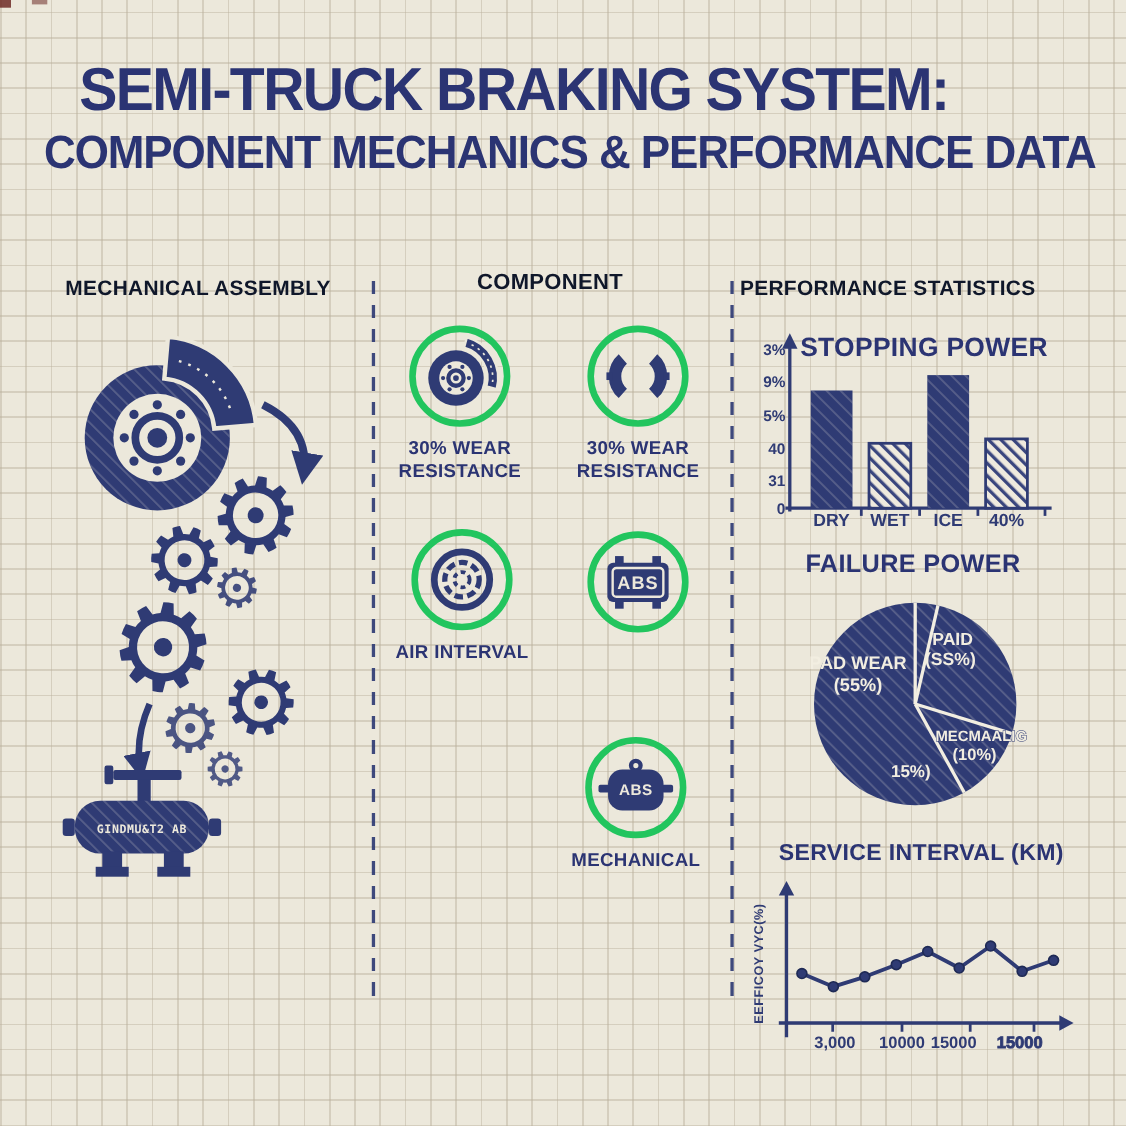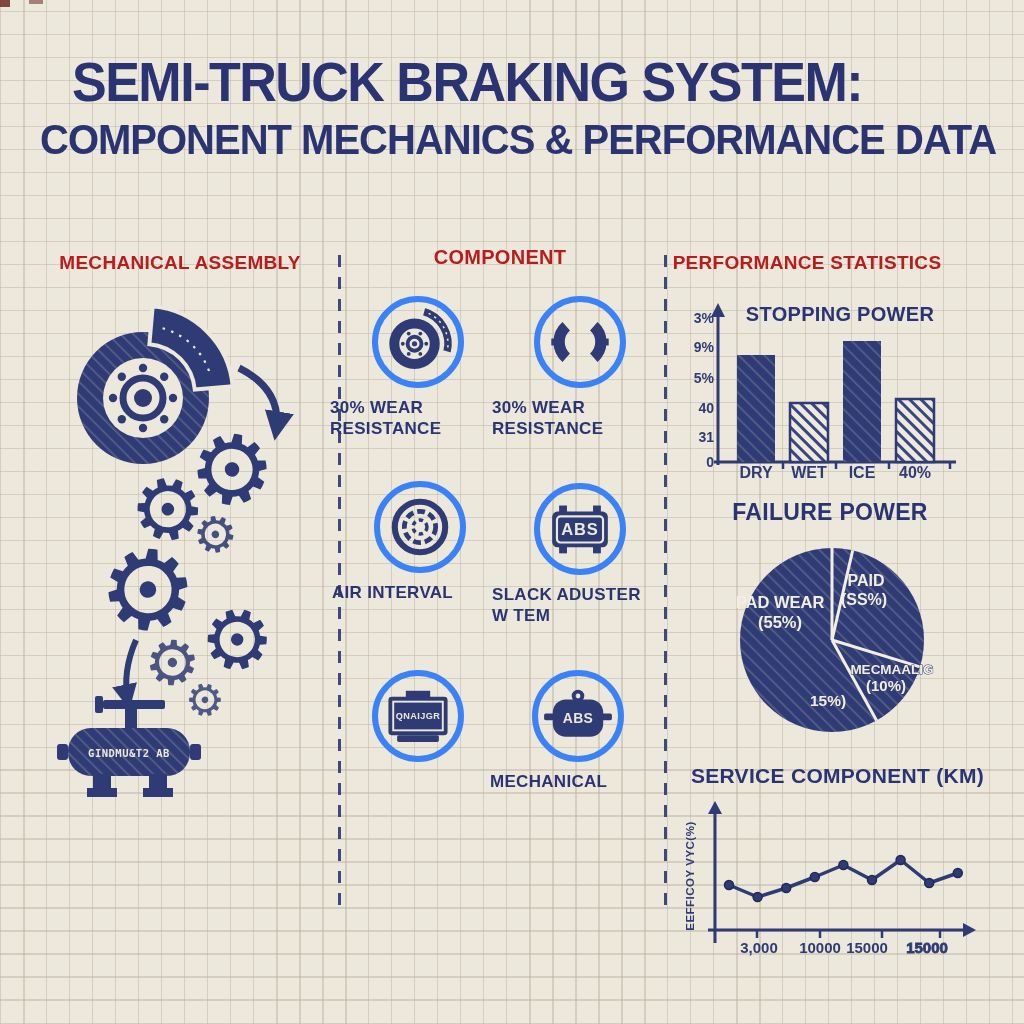--- a/index.html
+++ b/index.html
@@ -10,25 +10,25 @@
     background-image:
       repeating-linear-gradient(0deg,rgba(185,175,155,.45) 0 1.5px,transparent 1.5px 23px),
       repeating-linear-gradient(90deg,rgba(185,175,155,.45) 0 1.5px,transparent 1.5px 23px);
     font-family:"Liberation Sans",sans-serif;
     color:#2f3b74;
   }
   .abs{position:absolute}
   .title-block{transform:scaleY(1.06);transform-origin:top left}
   .t1{font-size:52px;font-weight:bold;letter-spacing:-1.5px;color:#2b3473;white-space:nowrap}
   .t2{font-size:40px;font-weight:bold;letter-spacing:-1px;color:#2b3473;white-space:nowrap}
-  .colhead{font-weight:bold;text-align:center;letter-spacing:.3px;color:#b91c1c;white-space:nowrap}
+  .colhead{font-weight:bold;text-align:center;letter-spacing:.3px;color:#0f172a;white-space:nowrap}
   .divider{width:3px;background:repeating-linear-gradient(180deg,#2f3b74 0 12px,transparent 12px 22px);opacity:.92}
   .chart-title{font-weight:bold;text-align:center;color:#2b3473;letter-spacing:.3px}
-  .comp{width:176px;text-align:left}
-  .ccirc{width:92px;height:92px;border:6px solid #3b82f6;border-radius:50%;margin:0 auto;
+  .comp{width:176px;text-align:center}
+  .ccirc{width:92px;height:92px;border:6px solid #22c55e;border-radius:50%;margin:0 auto;
          display:flex;align-items:center;justify-content:center}
   .clab{font-size:17px;font-weight:bold;line-height:21px;color:#2b3473;letter-spacing:.3px}
   .clabs{margin-top:9px}
   .corner-mark{background:#6e2a26;opacity:.85}
   svg text{font-family:"Liberation Sans",sans-serif}
   .hand{font-family:"DejaVu Sans",sans-serif}
 </style>
 </head>
 <body>
 
@@ -174,55 +174,42 @@
     <svg width="92" height="92" viewBox="0 0 92 92">
       <rect x="22" y="19" width="9" height="8" fill="#2f3b74"></rect>
       <rect x="61" y="19" width="9" height="8" fill="#2f3b74"></rect>
       <rect x="22" y="66" width="9" height="8" fill="#2f3b74"></rect>
       <rect x="61" y="66" width="9" height="8" fill="#2f3b74"></rect>
       <rect x="14" y="26" width="64" height="41" rx="6" fill="#2f3b74"></rect>
       <rect x="19.5" y="31.5" width="53" height="30" rx="4" fill="none" stroke="#ece8db" stroke-width="2.5"></rect>
       <text x="46" y="53" text-anchor="middle" font-size="19" font-weight="bold" letter-spacing="1" fill="#ece8db">ABS</text>
     </svg>
   </div>
-  <div class="clabs">
-    <div class="clab">SLACK ADUSTER</div>
-    <div class="clab">W TEM</div>
-  </div>
 </div>
 
 <div class="abs comp" style="left:330px;top:670px">
-  <div class="ccirc">
-    <svg width="92" height="92" viewBox="0 0 92 92">
-      <rect x="32" y="17" width="28" height="8" fill="#2f3b74"></rect>
-      <rect x="12" y="24" width="68" height="44" rx="4" fill="#2f3b74"></rect>
-      <rect x="17.5" y="29.5" width="57" height="33" fill="none" stroke="#ece8db" stroke-width="2.2"></rect>
-      <rect x="22" y="68" width="48" height="8" rx="2" fill="#2f3b74"></rect>
-      <text x="46" y="50" text-anchor="middle" font-size="10.5" font-weight="bold" letter-spacing=".5" fill="#ece8db">QNAIJGR</text>
-    </svg>
-  </div>
 </div>
 
 <div class="abs comp" style="left:490px;top:670px">
   <div class="ccirc">
     <svg width="92" height="92" viewBox="0 0 92 92">
       <circle cx="46" cy="23" r="5" fill="none" stroke="#2f3b74" stroke-width="4.5"></circle>
       <rect x="7" y="43" width="12" height="8" rx="2" fill="#2f3b74"></rect>
       <rect x="73" y="43" width="12" height="8" rx="2" fill="#2f3b74"></rect>
       <rect x="17" y="27" width="58" height="43" rx="15" fill="#2f3b74"></rect>
       <text x="46" y="54" text-anchor="middle" font-size="16" font-weight="bold" letter-spacing=".5" fill="#ece8db">ABS</text>
     </svg>
   </div>
   <div class="clabs">
     <div class="clab">MECHANICAL</div>
     <div class="clab"></div>
   </div>
 </div>
 
-<div class="abs chart-title" style="left:720px;top:303px;width:240px;font-size:20px">STOPPING POWER</div>
+<div class="abs chart-title" style="left:720px;top:303px;width:240px;font-size:24px">STOPPING POWER</div>
 <svg id="svg-bar" class="abs" style="left:690px;top:295px" width="300" height="185" viewBox="0 0 300 185">
     <path d="M24 167 H266" stroke="#2f3b74" stroke-width="3" fill="none"></path>
     <path d="M28 170 V20" stroke="#2f3b74" stroke-width="3" fill="none"></path>
     <polygon points="28,8 21,22 35,22" fill="#2f3b74"></polygon>
     <line x1="93" y1="167" x2="93" y2="174" stroke="#2f3b74" stroke-width="2.5"></line>
     <line x1="146" y1="167" x2="146" y2="174" stroke="#2f3b74" stroke-width="2.5"></line>
     <line x1="199" y1="167" x2="199" y2="174" stroke="#2f3b74" stroke-width="2.5"></line>
     <line x1="260" y1="167" x2="260" y2="174" stroke="#2f3b74" stroke-width="2.5"></line>
     <text x="24" y="28" text-anchor="end" font-size="14" font-weight="bold" fill="#2f3b74" font-family="'DejaVu Sans',sans-serif">3%</text>
     <text x="24" y="57" text-anchor="end" font-size="14" font-weight="bold" fill="#2f3b74" font-family="'DejaVu Sans',sans-serif">9%</text>
@@ -252,21 +239,21 @@
     <line x1="152" y1="152" x2="196.60248506266302" y2="232.4650130568244" stroke="#f2eee1" stroke-width="3"></line>
     <text x="100" y="120" text-anchor="middle" font-size="16.5" font-weight="bold" fill="#f2eee1">PAD WEAR</text>
     <text x="100" y="140" text-anchor="middle" font-size="16.5" font-weight="bold" fill="#f2eee1">(55%)</text>
     <text x="186" y="98" text-anchor="middle" font-size="16" font-weight="bold" fill="#f2eee1">PAID</text>
     <text x="184" y="117" text-anchor="middle" font-size="16" font-weight="bold" fill="#f2eee1">(SS%)</text>
     <text x="212" y="186" text-anchor="middle" font-size="13.5" font-weight="bold" fill="#f2eee1" stroke="#2f3b74" stroke-width="0.9" paint-order="stroke">MECMAALIG</text>
     <text x="206" y="203" text-anchor="middle" font-size="15" font-weight="bold" fill="#f2eee1" stroke="#2f3b74" stroke-width="0.9" paint-order="stroke">(10%)</text>
     <text x="148" y="218" text-anchor="middle" font-size="15.5" font-weight="bold" fill="#f2eee1">15%)</text>
   </svg>
 
-<div class="abs chart-title" style="left:690px;top:764px;width:295px;font-size:21px">SERVICE COMPONENT (KM)</div>
+<div class="abs chart-title" style="left:690px;top:764px;width:295px;font-size:21px">SERVICE INTERVAL (KM)</div>
 <svg id="svg-line" class="abs" style="left:680px;top:788px" width="335" height="185" viewBox="0 0 335 185">
     <path d="M28 142 H286" stroke="#2f3b74" stroke-width="3" fill="none"></path>
     <polygon points="296,142 283,135 283,149" fill="#2f3b74"></polygon>
     <path d="M35 155 V24" stroke="#2f3b74" stroke-width="3" fill="none"></path>
     <polygon points="35,13 28,26 42,26" fill="#2f3b74"></polygon>
     <line x1="77" y1="142" x2="77" y2="150" stroke="#2f3b74" stroke-width="2.5"></line>
     <line x1="140" y1="142" x2="140" y2="150" stroke="#2f3b74" stroke-width="2.5"></line>
     <line x1="202" y1="142" x2="202" y2="150" stroke="#2f3b74" stroke-width="2.5"></line>
     <line x1="260" y1="142" x2="260" y2="150" stroke="#2f3b74" stroke-width="2.5"></line>
     <text x="79" y="165" text-anchor="middle" font-size="15" font-weight="bold" fill="#2f3b74" font-family="'DejaVu Sans',sans-serif">3,000</text>

